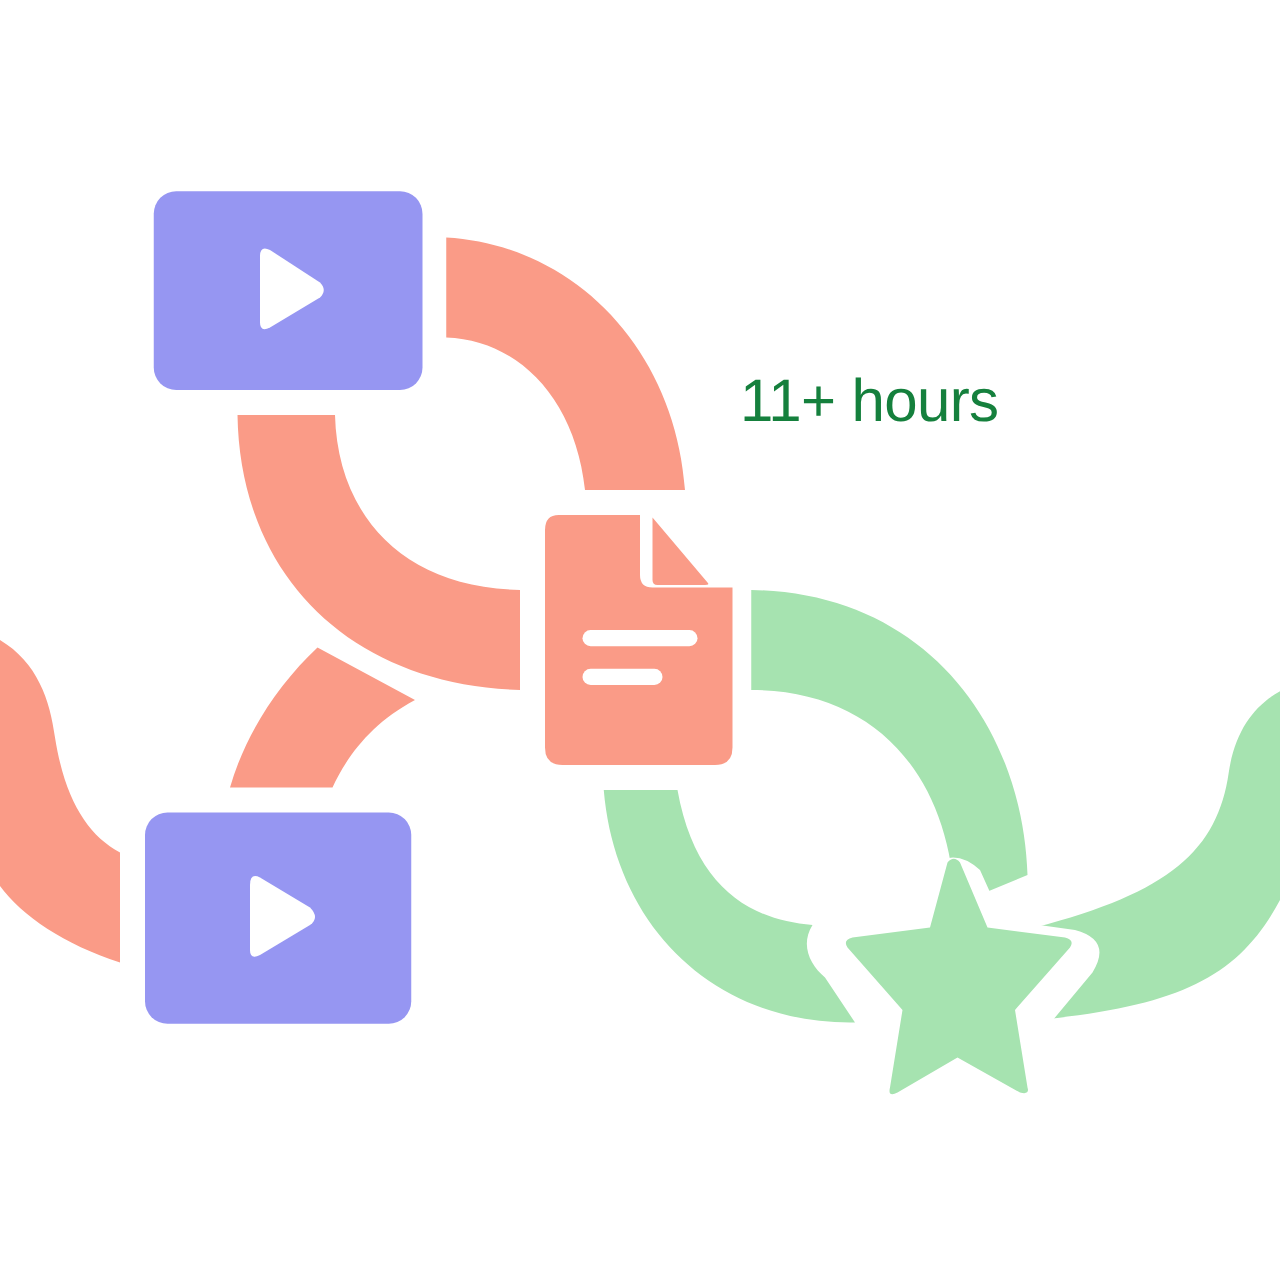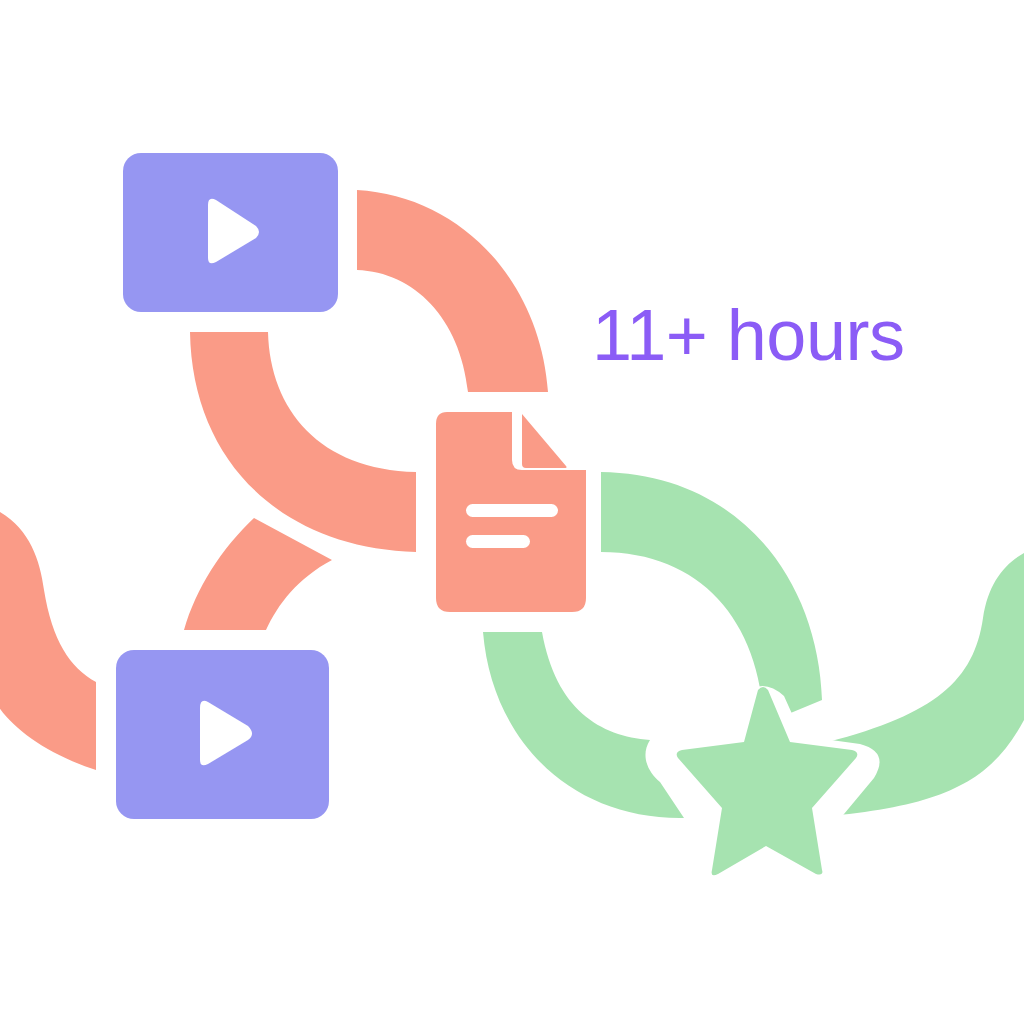--- a/index.html
+++ b/index.html
@@ -61,13 +61,13 @@
     <rect x="466" y="535" width="64" height="13" rx="6.5" fill="#ffffff"></rect>
   </g>
 
   <g>
     <path d="M742,700 L784,700 L802,754 L882,756 L832,808 L850,870 L770,840 L700,870 L712,808 L672,756 L732,752 Z" fill="#ffffff" opacity="0"></path>
     <path d="M742,696 Q762,676 784,696 L802,736 L860,744 Q890,752 874,778 L834,826 L844,880 L768,860 L692,880 L704,826 L662,778 Q650,750 680,744 L726,736 Z" fill="#ffffff"></path>
     <path d="M758,690 Q763,684 768,690 L790,742 L852,750 Q860,752 856,758 L812,808 L822,870 Q824,876 816,874 L766,846 L718,874 Q710,878 712,870 L722,808 L678,758 Q674,752 682,750 L744,742 Z" fill="#a6e3b0"></path>
   </g>
 </svg>
 
-<div class="label-text" style="left:592px; top:294px; font-size:72px; color:#8b5cf6;">11+ hours</div>
+<div class="label-text" style="left:592px; top:294px; font-size:48px; color:#15803d;">11+ hours</div>
 
 </body></html>

